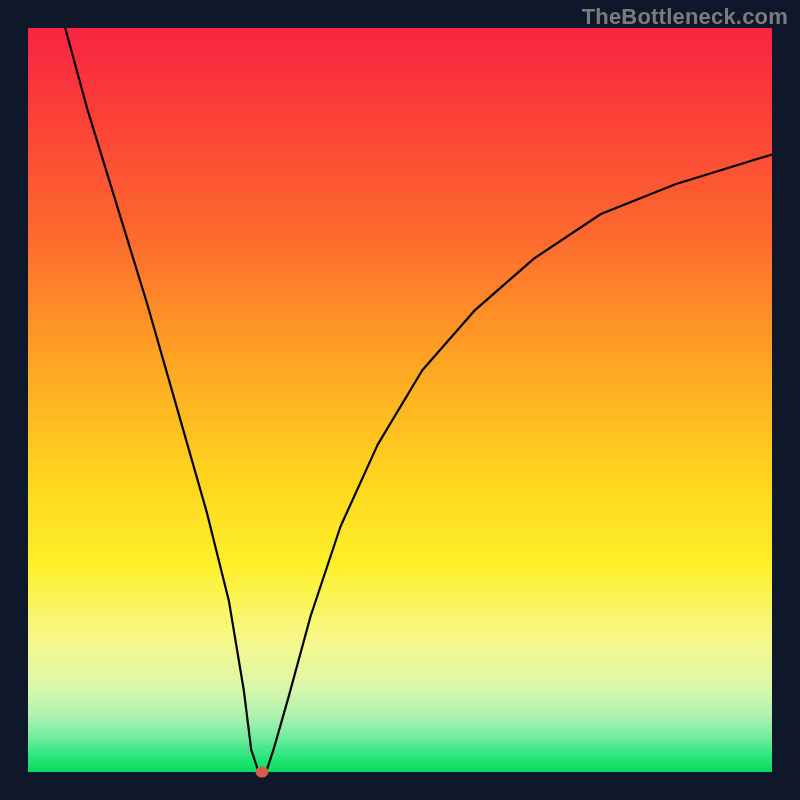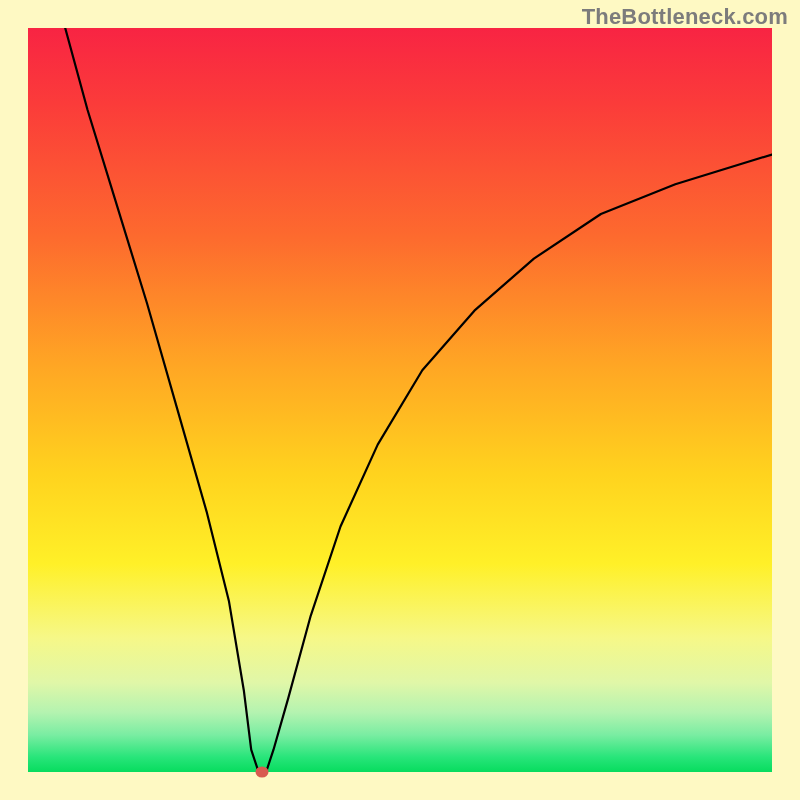--- a/index.html
+++ b/index.html
@@ -8,21 +8,21 @@
     width: 800px;
     height: 800px;
     background: #000;
     overflow: hidden;
     font-family: Arial, Helvetica, sans-serif;
   }
   .frame {
     position: relative;
     width: 800px;
     height: 800px;
-    background: #fef9c3;
+    background: #0f172a;
   }
   .watermark {
     position: absolute;
     top: 4px;
     right: 12px;
     color: #7c7c7c;
     font-size: 22px;
     font-weight: 600;
     letter-spacing: 0.2px;
     user-select: none;

